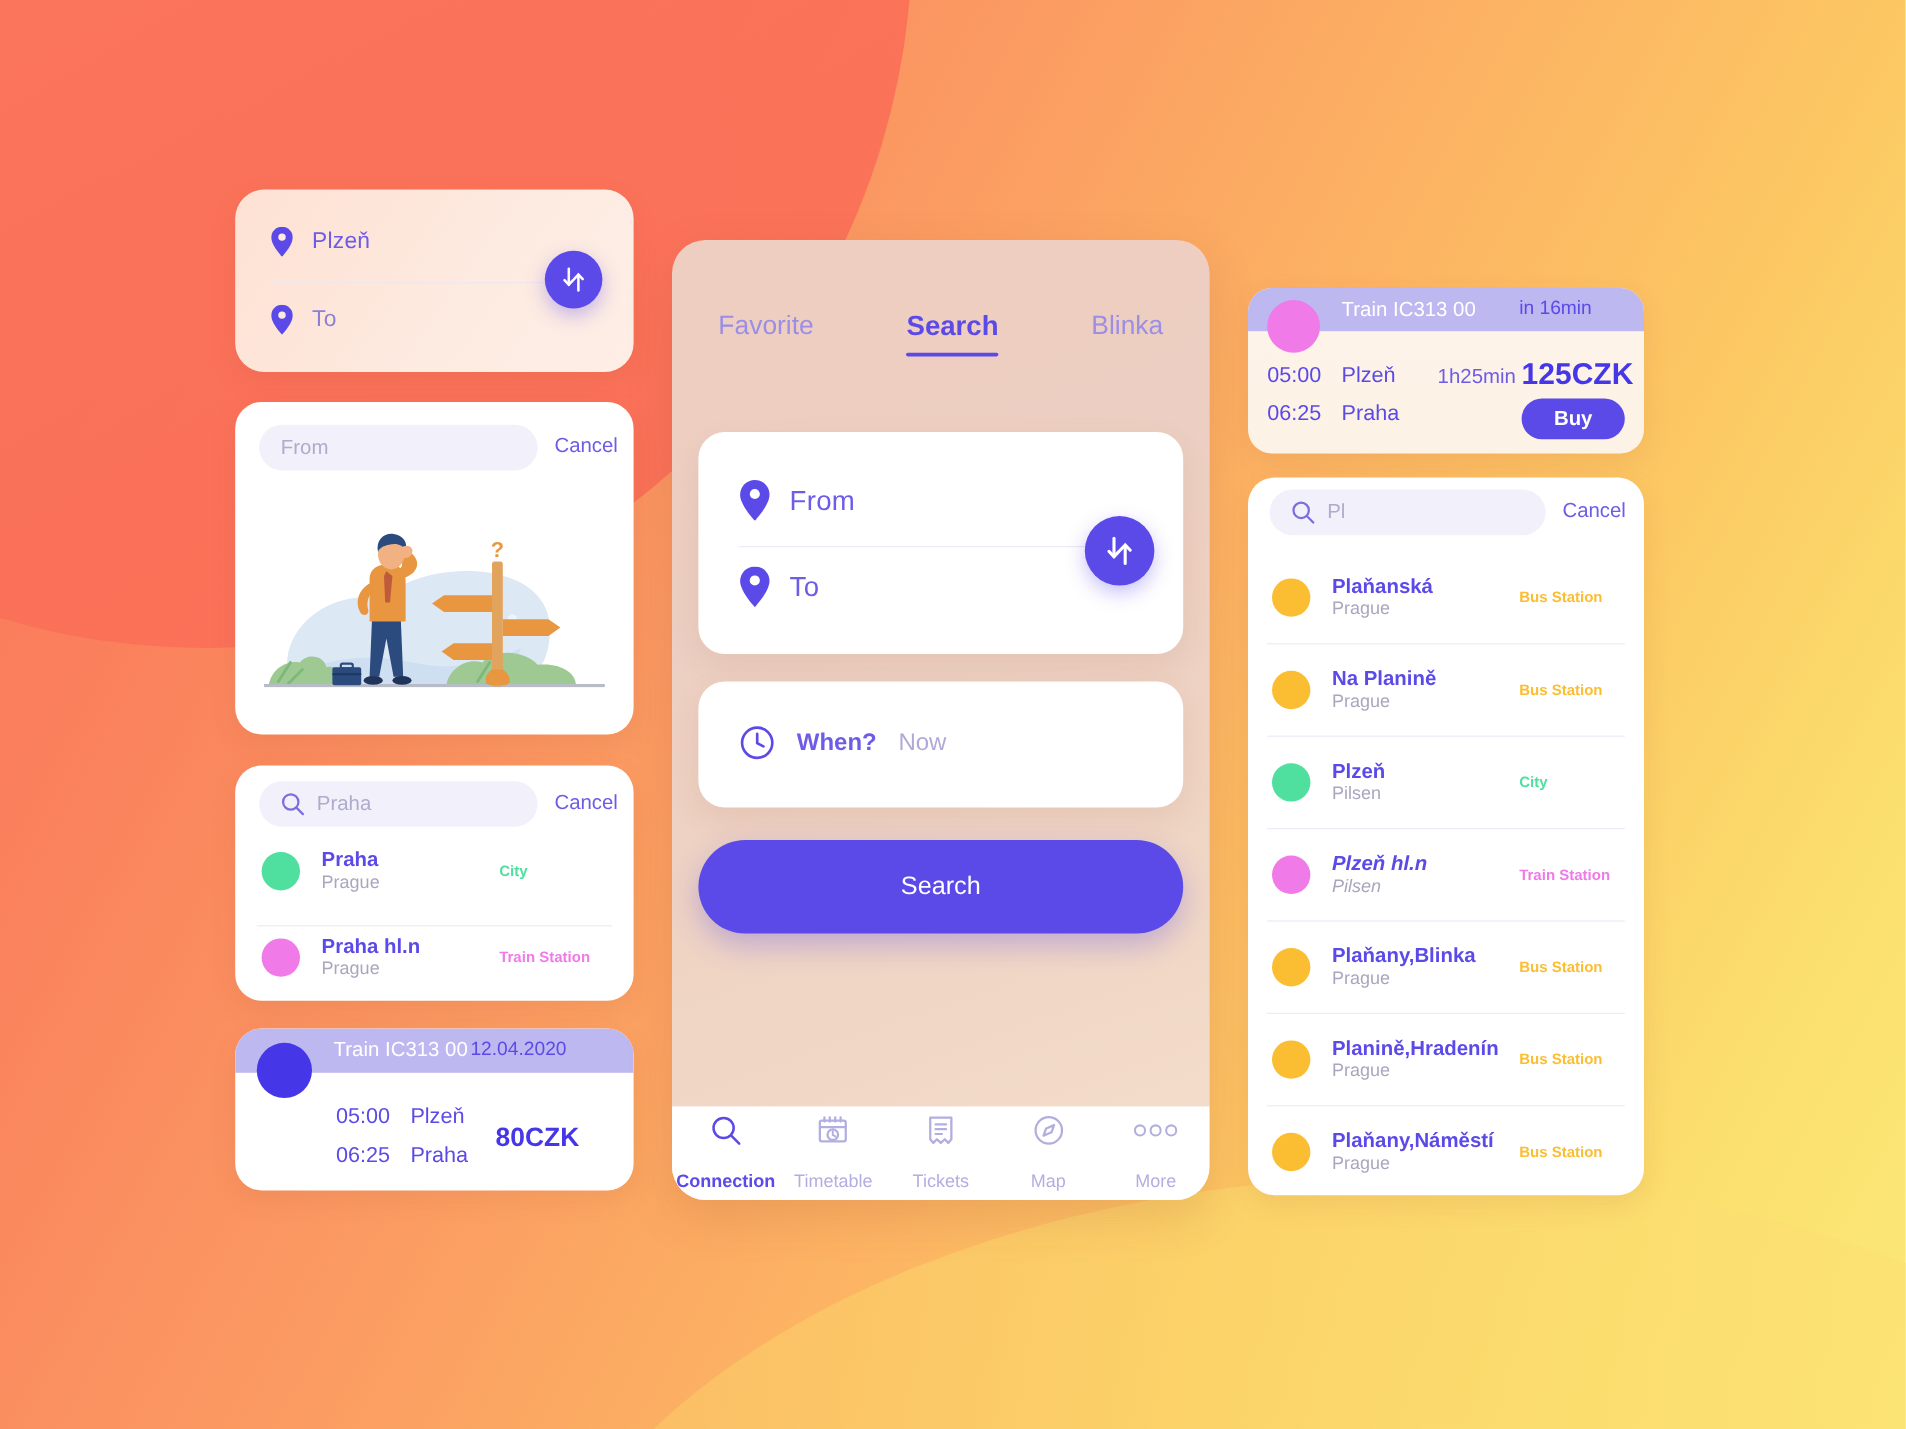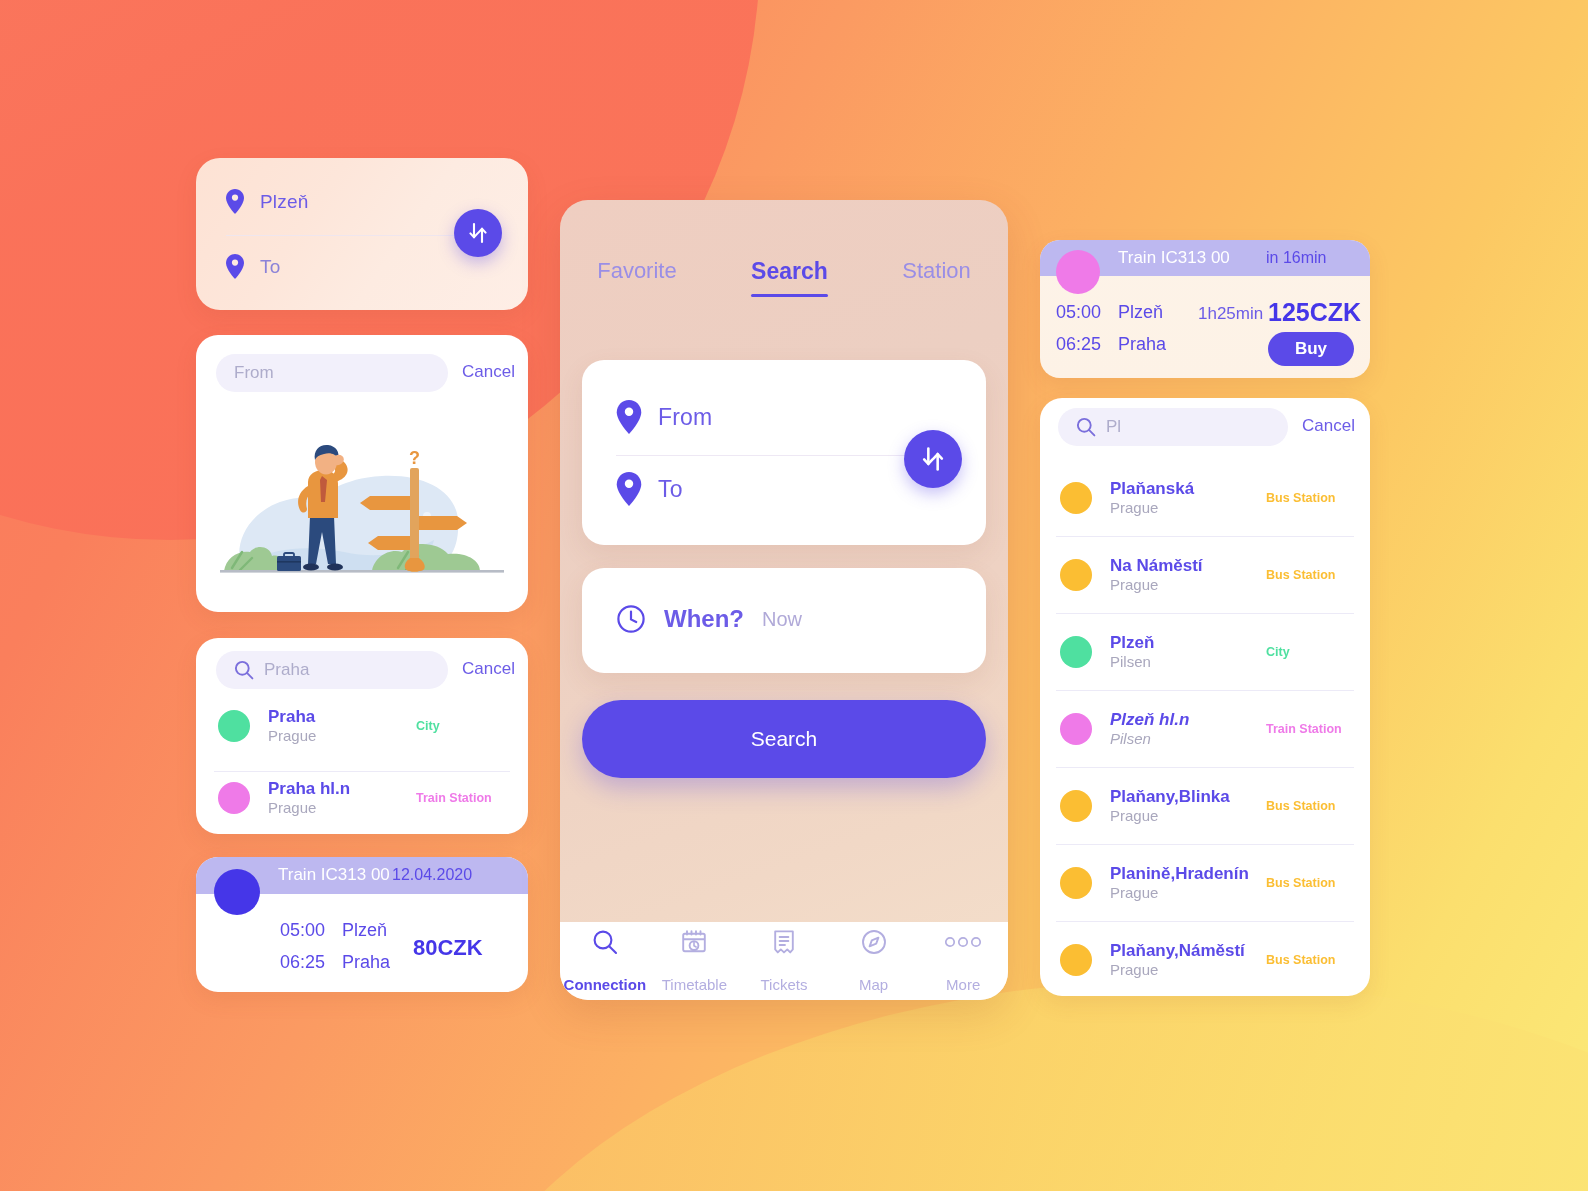--- a/index.html
+++ b/index.html
@@ -90,21 +90,21 @@
     height: 3px; background: #5b4ae8; border-radius: 2px;
   }
   #card-fromto {
     position: absolute; left: 22px; top: 160px; width: 404px; height: 185px;
     background: #fff; border-radius: 22px; box-shadow: 0 10px 26px rgba(150,80,55,.10);
   }
   #card-when {
     position: absolute; left: 22px; top: 368px; width: 404px; height: 105px;
     background: #fff; border-radius: 22px; box-shadow: 0 10px 26px rgba(150,80,55,.10);
   }
-  .when-label { font-size: 24px; color: #6c5ce7; font-weight: bold; text-align: center; }
+  .when-label { font-size: 20px; color: #6c5ce7; font-weight: bold; text-align: center; }
   .when-value { font-size: 20px; color: #b0a9d8; }
   #search-btn {
     position: absolute; left: 22px; top: 500px; width: 404px; height: 78px;
     border-radius: 39px; background: #5b4ae8; color: #fff; font-size: 21px;
     display: flex; align-items: center; justify-content: center;
     border: none; font-family: inherit; cursor: pointer;
     box-shadow: 0 10px 24px rgba(91,74,232,.30);
   }
   #bottom-nav {
     position: absolute; left: 0; bottom: 0; width: 100%; height: 78px;
@@ -264,21 +264,21 @@
     <div class="tick-time" style="left:146px; top:63px;">Plzeň</div>
     <div class="tick-time" style="left:84px; top:95px;">06:25</div>
     <div class="tick-time" style="left:146px; top:95px;">Praha</div>
     <div class="tick-price" style="left:217px; top:78px;">80CZK</div>
   </div>
 
   <div id="phone">
     <div id="tabs">
       <div class="tab">Favorite</div>
       <div class="tab active">Search</div>
-      <div class="tab">Station</div>
+      <div class="tab">Blinka</div>
     </div>
 
     <div id="card-fromto">
       <div class="pin-row" style="left:34px; top:40px;">
         <span>
           <svg width="26" height="34" viewBox="0 0 18 25">
               <path d="M9 0C4 0 0 4 0 9c0 6.5 9 16 9 16s9-9.5 9-16c0-5-4-9-9-9z" fill="#5b4ae8"></path>
               <circle cx="9" cy="8.6" r="3.1" fill="#fff"></circle>
             </svg>
         </span>
@@ -405,21 +405,21 @@
           <div style="margin-left:18px;flex:1;">
             <div class="res-name">Plaňanská</div>
             <div class="res-sub">Prague</div>
           </div>
           <div class="res-tag" style="width:104px;color:#fbbe33">Bus Station</div>
         </div>
         <div class="row-sep" style="position: relative; left: 16px; width: 298px;"></div>
         <div class="res-row" style="position: relative; height: 76px;">
           <div class="dot" style="margin-left:20px;background:#fbbe33"></div>
           <div style="margin-left:18px;flex:1;">
-            <div class="res-name">Na Náměstí</div>
+            <div class="res-name">Na Planině</div>
             <div class="res-sub">Prague</div>
           </div>
           <div class="res-tag" style="width:104px;color:#fbbe33">Bus Station</div>
         </div>
         <div class="row-sep" style="position: relative; left: 16px; width: 298px;"></div>
         <div class="res-row" style="position: relative; height: 76px;">
           <div class="dot" style="margin-left:20px;background:#4fe0a0"></div>
           <div style="margin-left:18px;flex:1;">
             <div class="res-name">Plzeň</div>
             <div class="res-sub">Pilsen</div>

